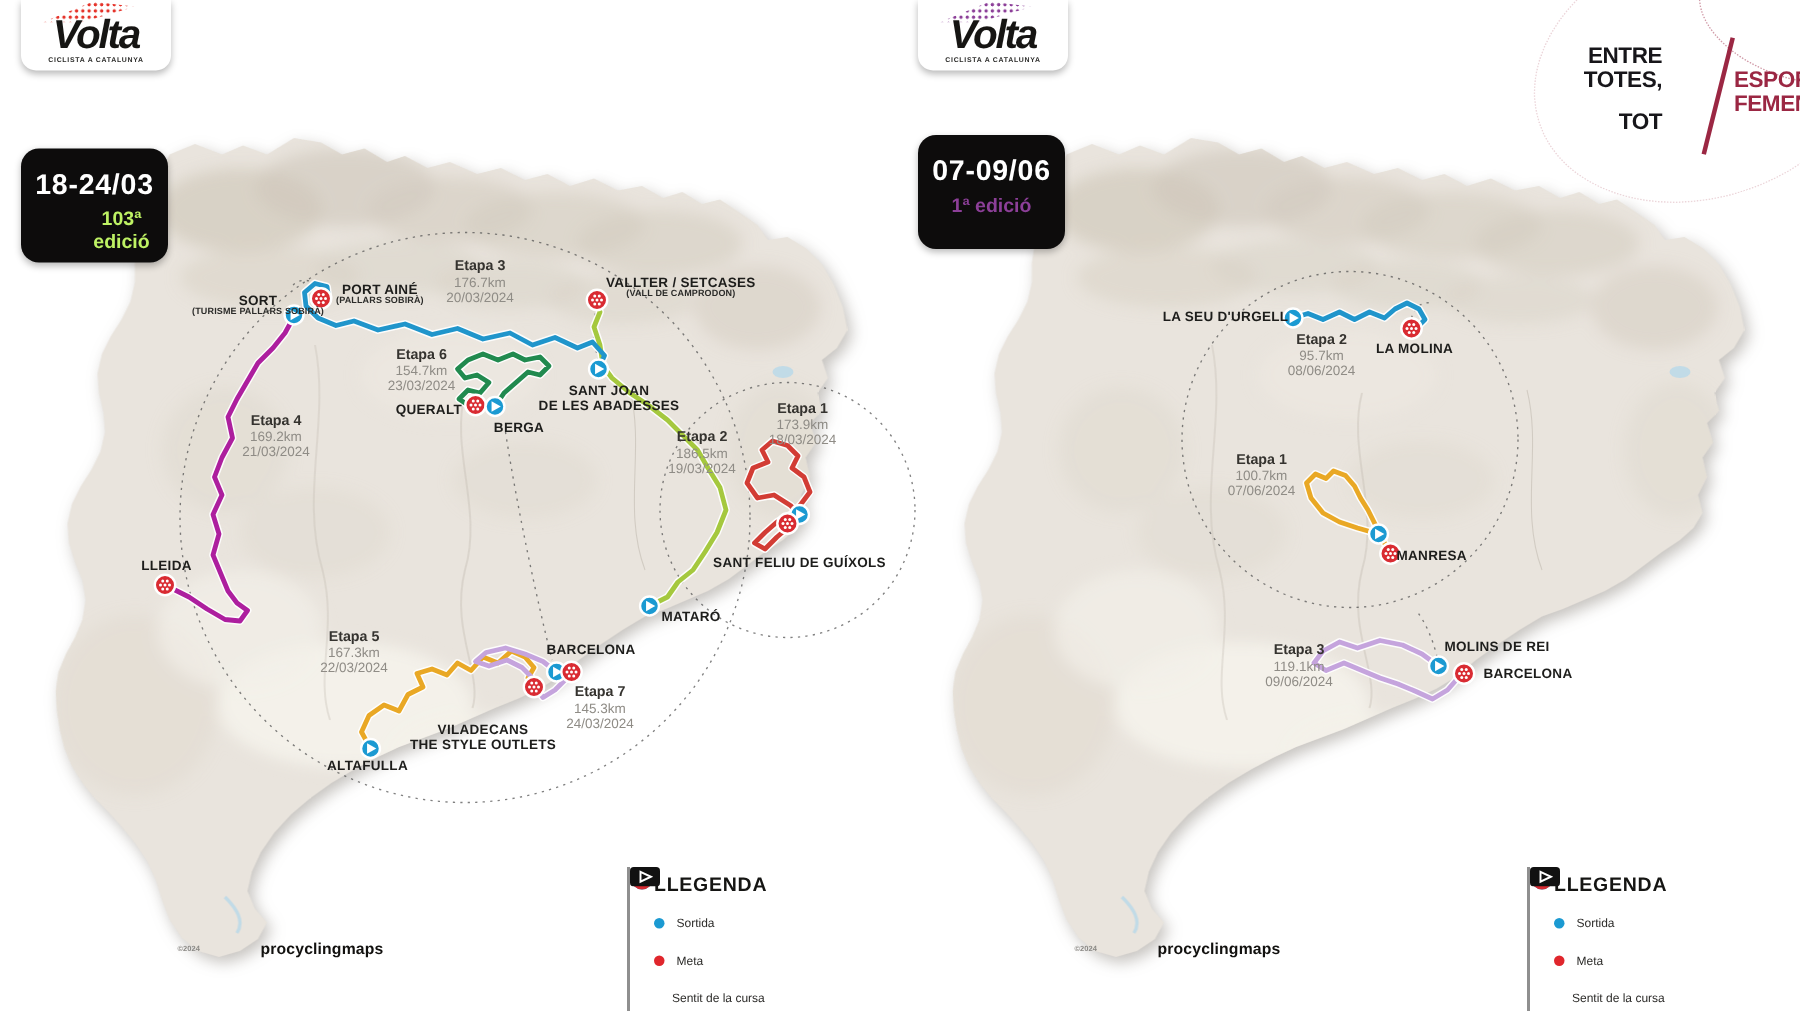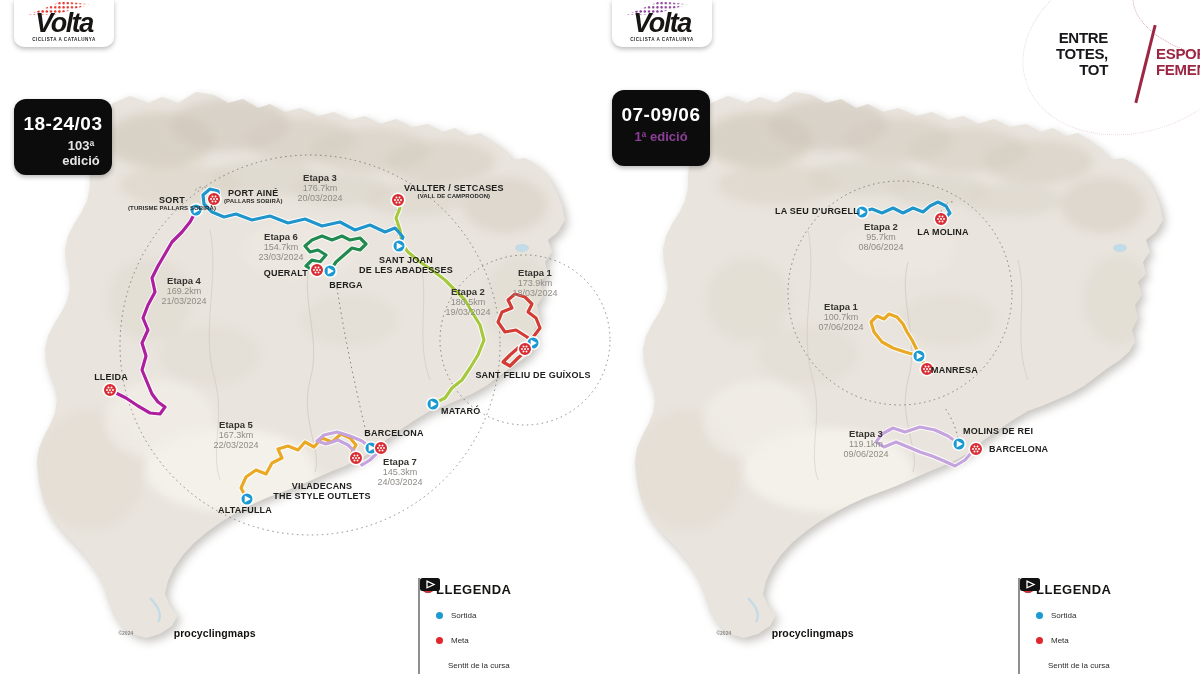--- a/index.html
+++ b/index.html
@@ -191,40 +191,40 @@
     </g>
   </svg>
 
   <div class="card" style="left:14px;top:0;">
     <div class="dots" style="--dc:#e5332a;"></div>
     <div class="vtitle">Volta</div>
     <div class="vsub">CICLISTA A CATALUNYA</div>
   </div>
   <div class="badge" style="left:14px;top:52px;">
     <div class="bdate">18-24/03</div>
-    <div class="bed" style="color:#e5e5e5;padding-left:36px;">103ª edició</div>
+    <div class="bed" style="color:#bef264;padding-left:36px;">103ª edició</div>
   </div>
 
   <div class="card" style="left:612px;top:0;">
     <div class="dots" style="--dc:#8c3f98;"></div>
     <div class="vtitle">Volta</div>
     <div class="vsub">CICLISTA A CATALUNYA</div>
   </div>
   <div class="badge" style="left:612px;top:43px;">
     <div class="bdate">07-09/06</div>
     <div class="bed" style="color:#8c3f98;">1ª edició</div>
   </div>
 
   <div class="swirl" style="left:1020px;top:-40px;width:230px;height:170px;transform:rotate(-18deg);"></div>
   <div class="swirl" style="left:1130px;top:-25px;width:130px;height:75px;transform:rotate(20deg);border-color:#9b2743;opacity:.45;"></div>
   <div class="camp" style="left:1040px;top:30px;width:160px;height:70px;">
     <div class="slash"></div>
     <div class="c1" style="top:0;">ENTRE</div>
     <div class="c1" style="top:16px;">TOTES,</div>
-    <div class="c1" style="top:32px;margin-left:10px;">TOT</div>
+    <div class="c1" style="top:44px;margin-left:10px;">TOT</div>
     <div class="c2" style="top:16px;">ESPORT</div>
     <div class="c2" style="top:32px;">FEMENÍ</div>
   </div>
 
   <div class="city" style="left:172px;top:195px;">
     <span>SORT</span>
     <span class="sub">(TURISME PALLARS SOBIRÀ)</span>
   </div>
   <div class="city city-l" style="left:224px;top:188px;">
     <span>PORT AINÉ</span>

